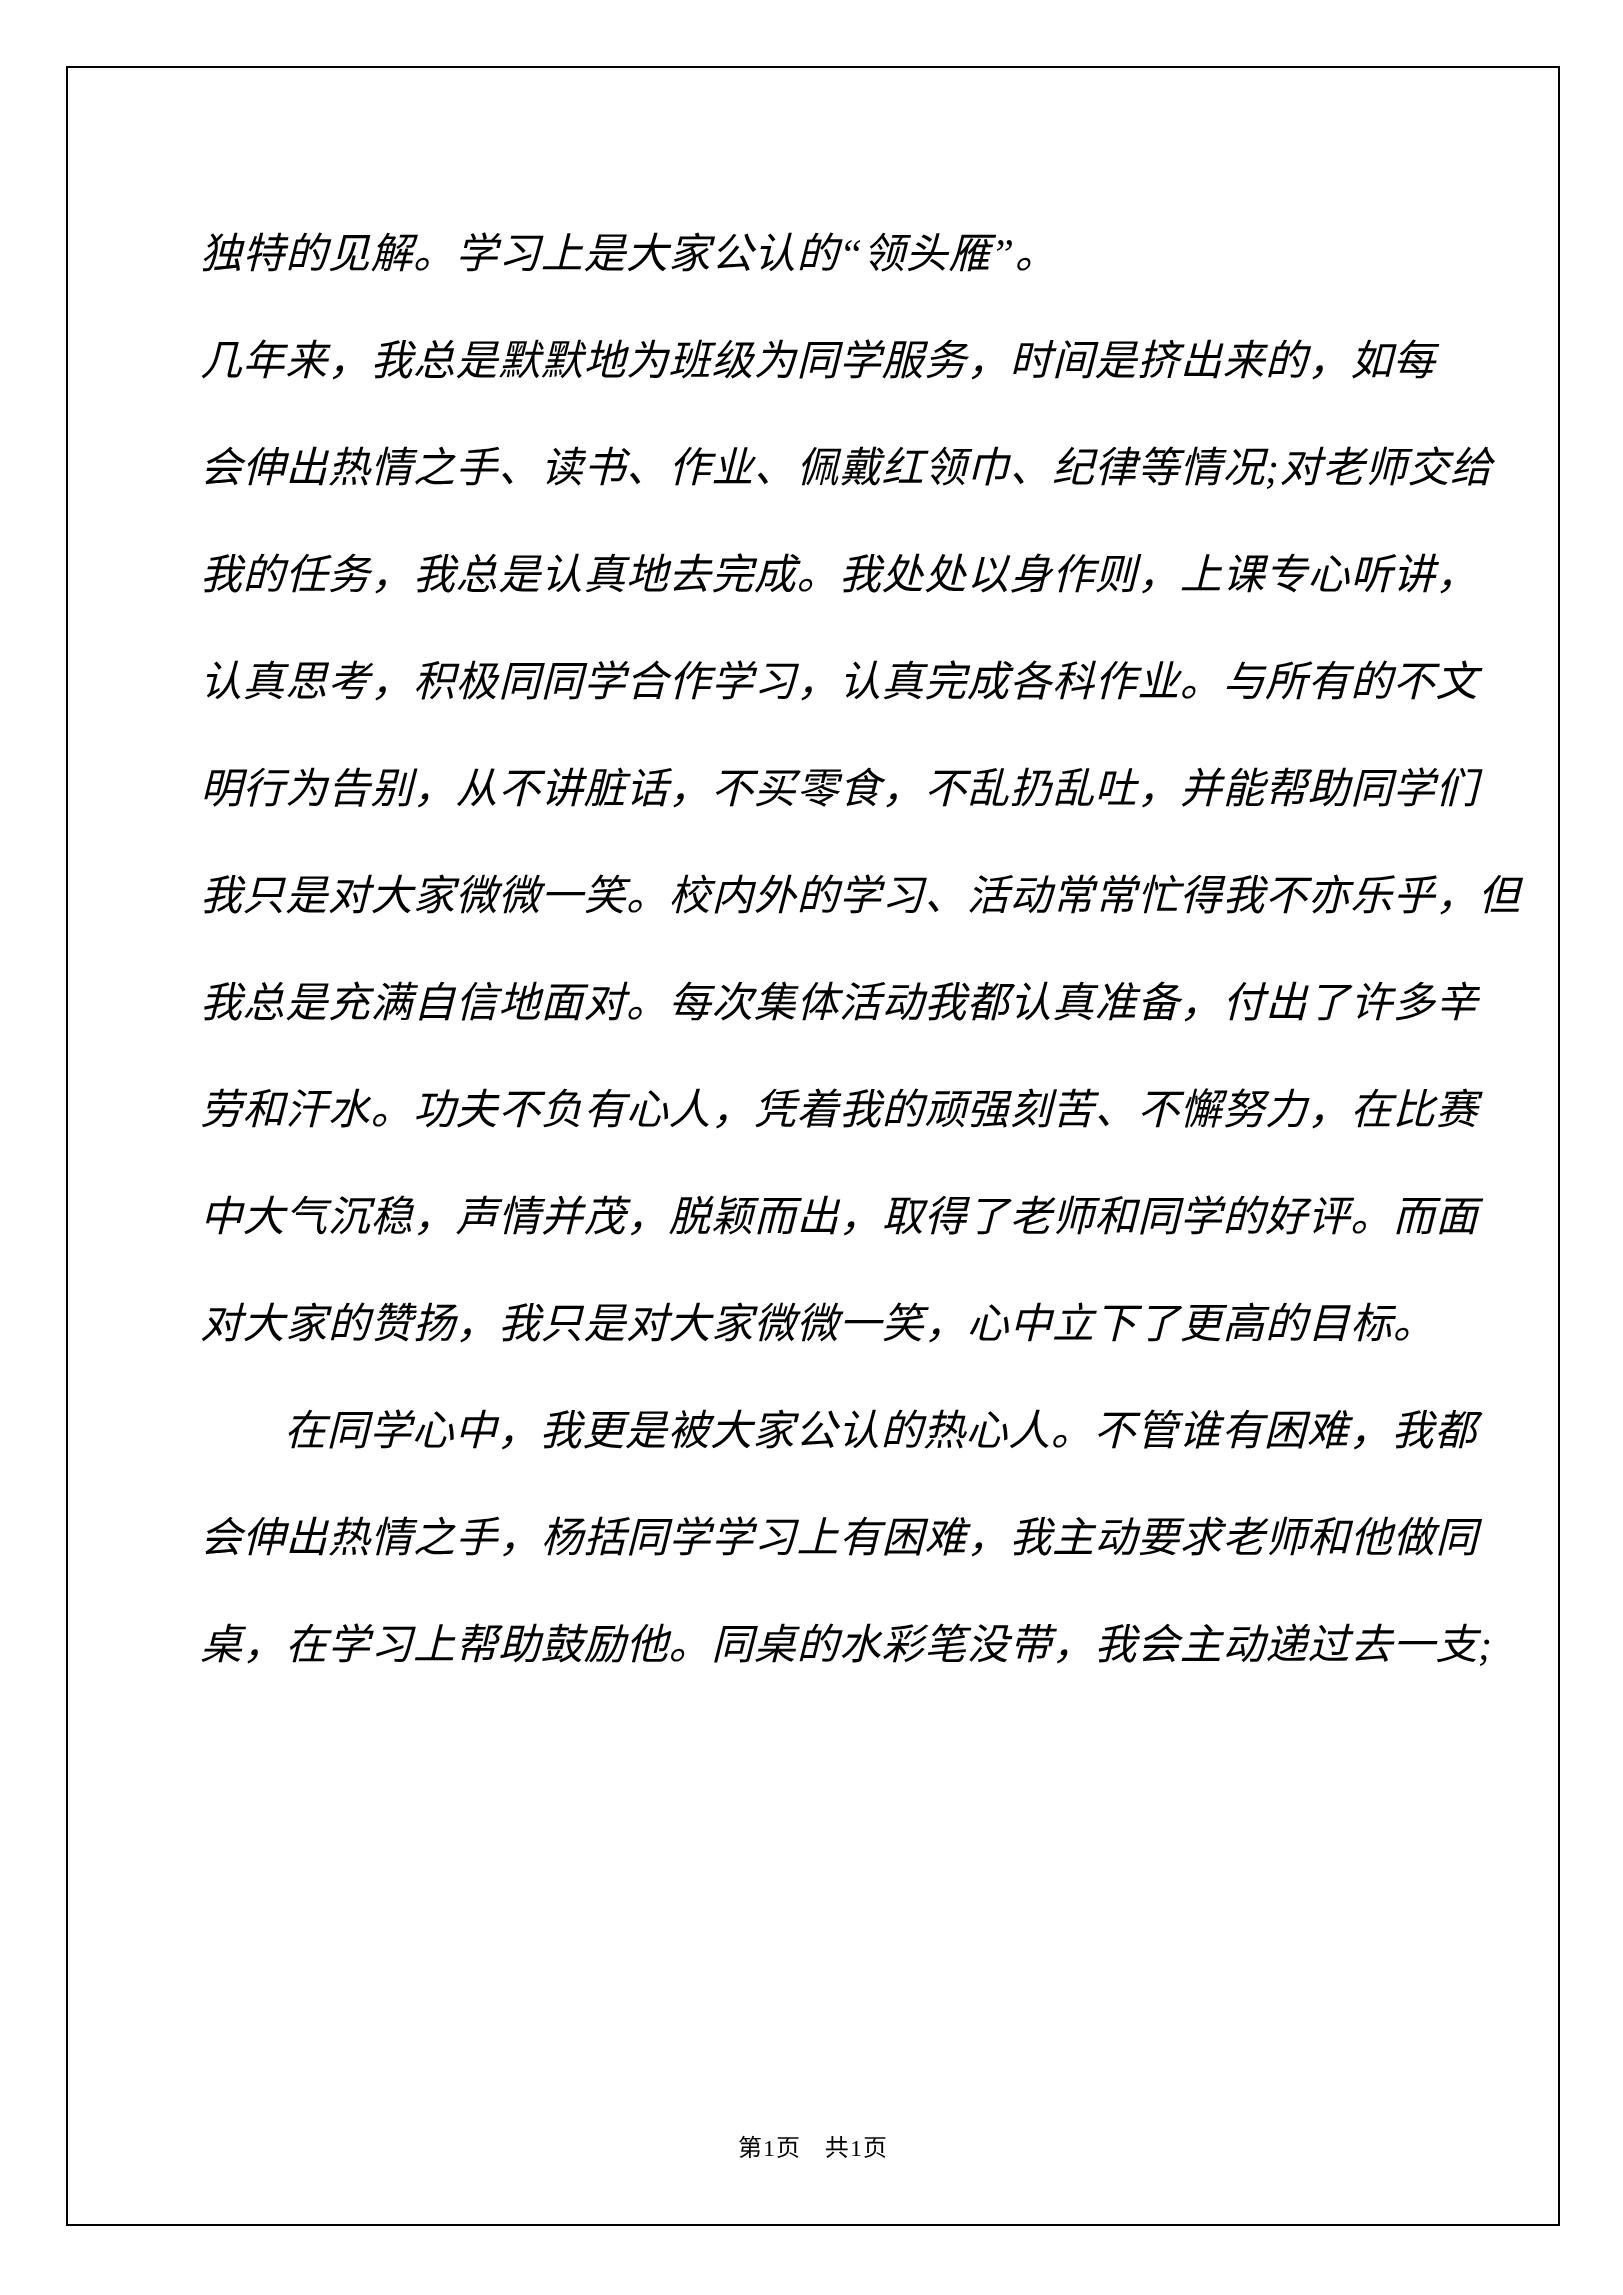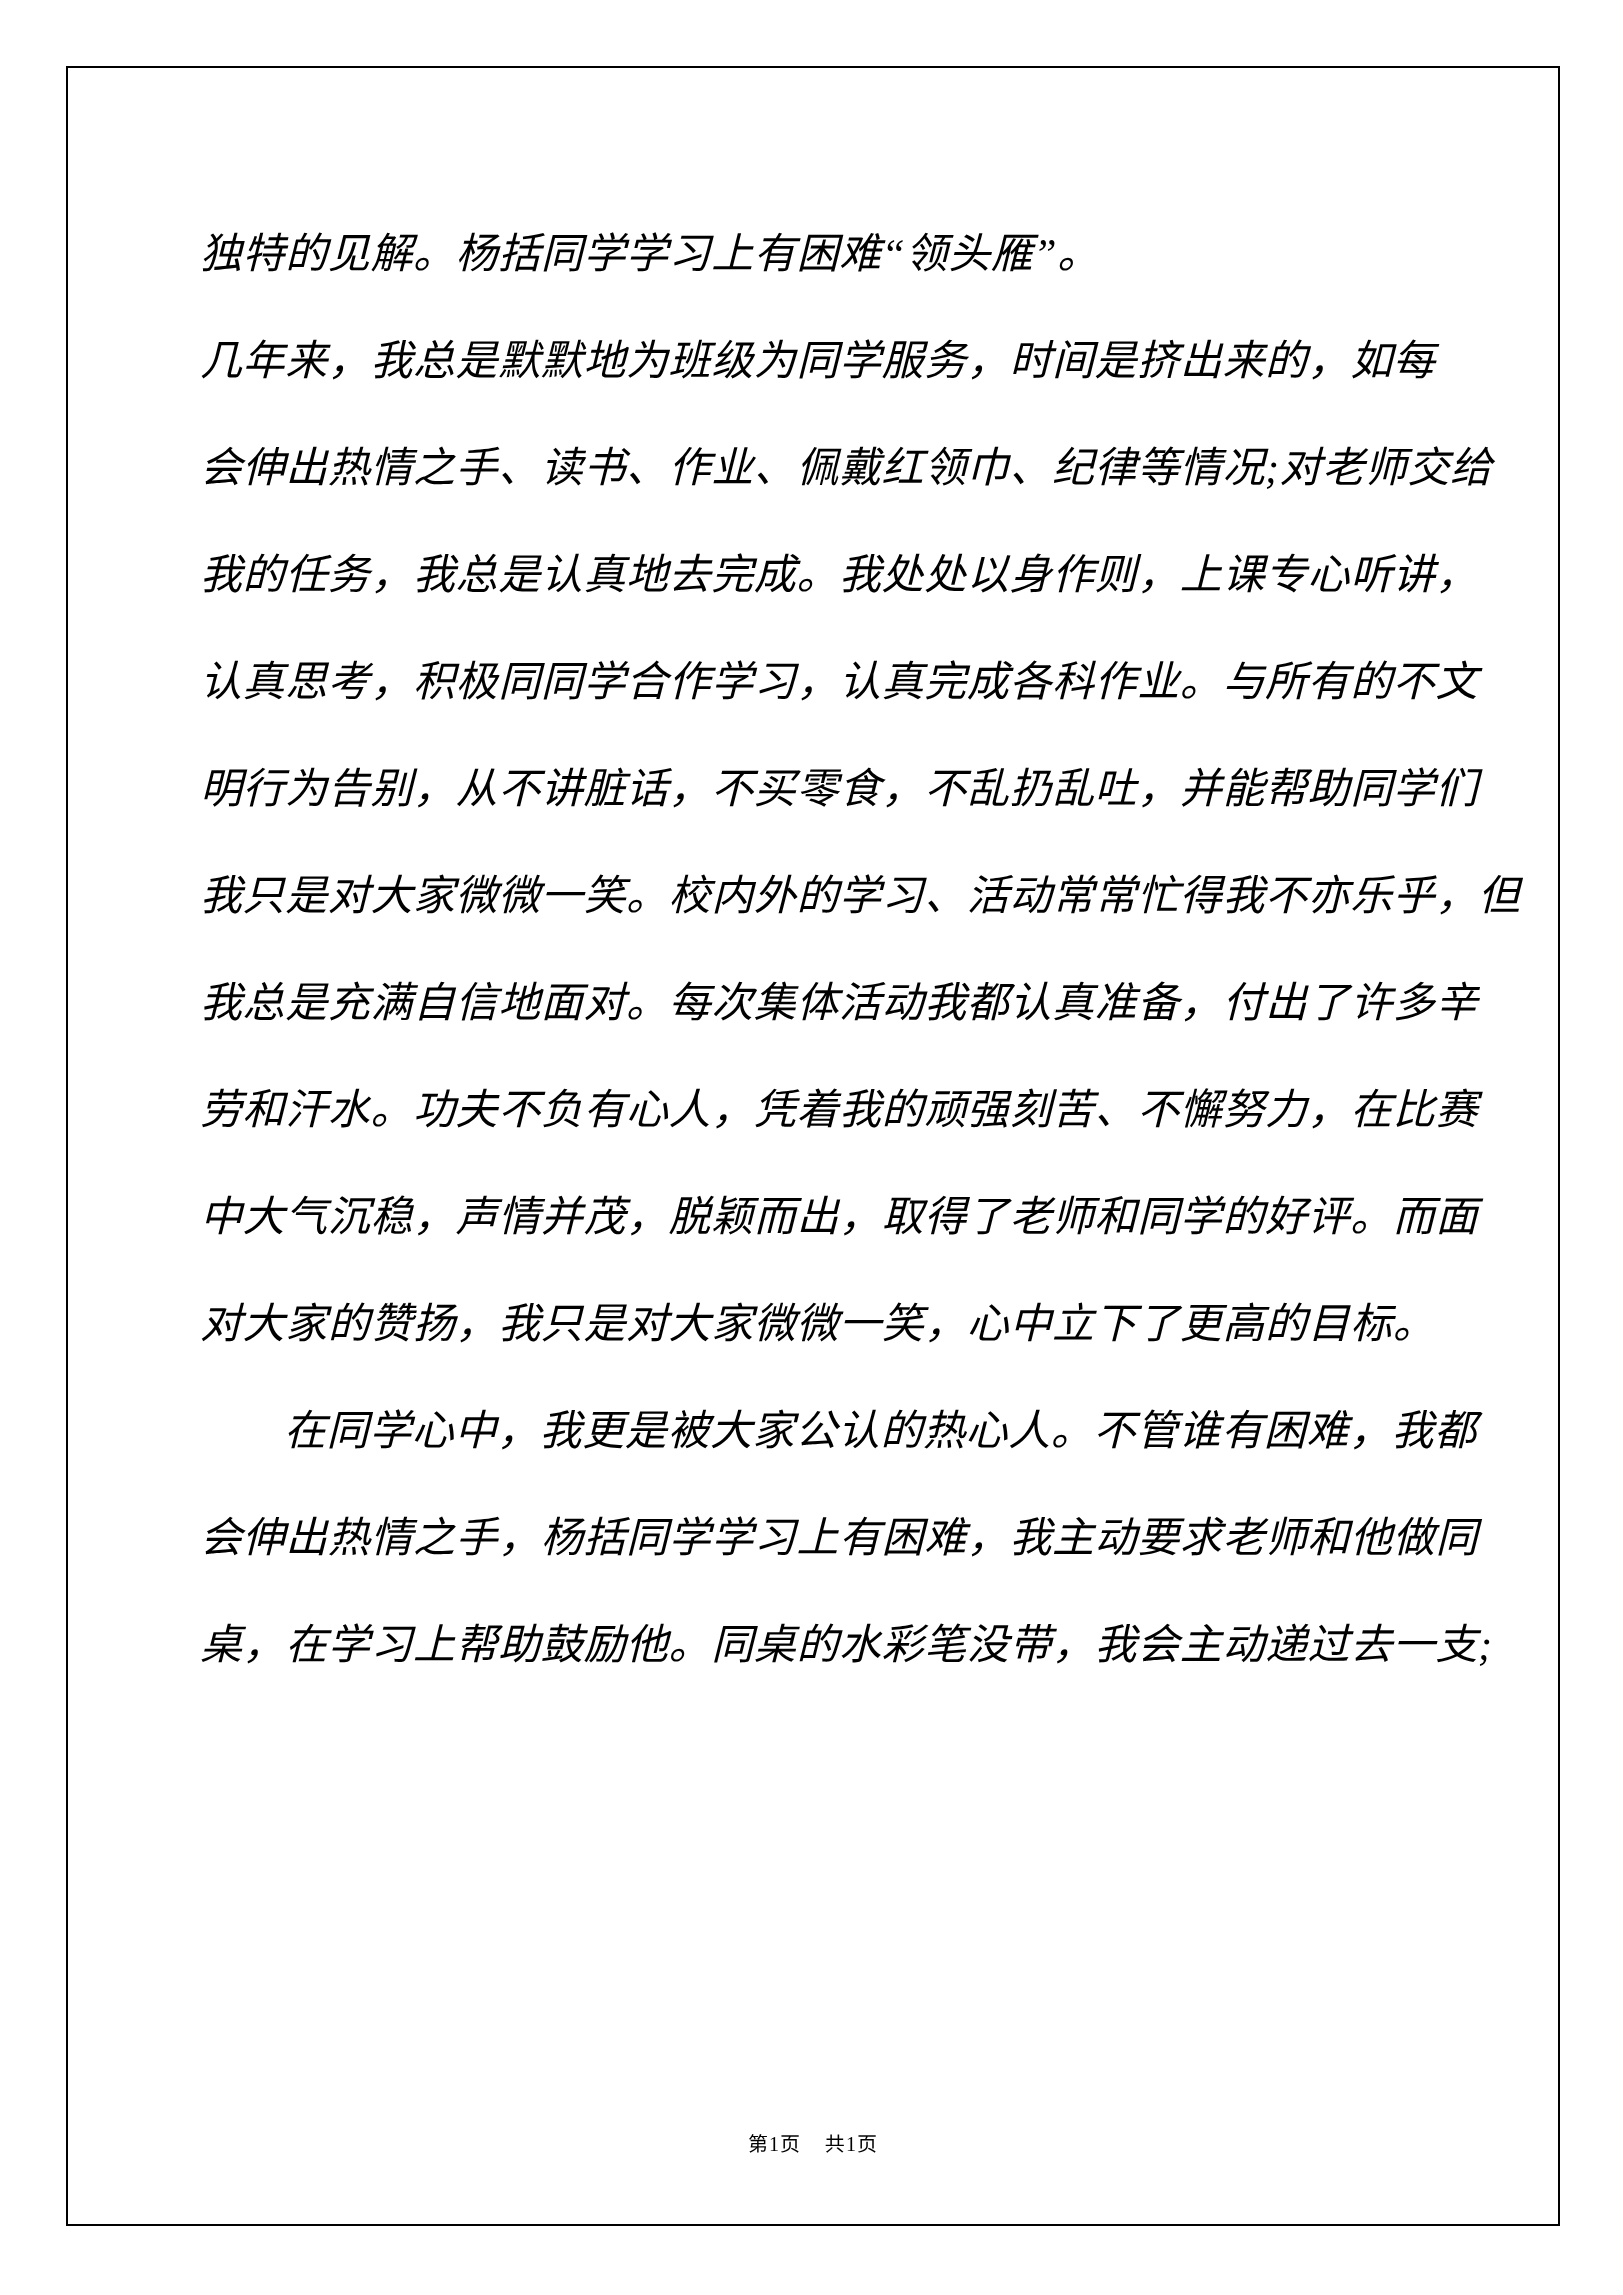--- a/index.html
+++ b/index.html
@@ -42,38 +42,38 @@
   }
   .line.indent {
     padding-left: 84px;
   }
   .footer {
     position: absolute;
     left: 66px;
     top: 2128px;
     width: 1494px;
     text-align: center;
-    font-size: 20px;
+    font-size: 24px;
     font-style: normal;
     letter-spacing: 1.1px;
     color: #000;
   }
   .footer .total {
     margin-left: 23.6px;
   }
 </style>
 </head>
 <body>
 
 <div class="page">
   <div class="frame"></div>
 
   <div class="content">
 
-  <div class="line">独特的见解。杨括同学学习上有困难“领头雁”。</div>
+  <div class="line">独特的见解。学习上是大家公认的“领头雁”。</div>
       <div class="line">几年来，我总是默默地为班级为同学服务，时间是挤出来的，如每</div>
       <div class="line">会伸出热情之手、读书、作业、佩戴红领巾、纪律等情况;对老师交给</div>
       <div class="line">我的任务，我总是认真地去完成。我处处以身作则，上课专心听讲，</div>
       <div class="line">认真思考，积极同同学合作学习，认真完成各科作业。与所有的不文</div>
       <div class="line">明行为告别，从不讲脏话，不买零食，不乱扔乱吐，并能帮助同学们</div>
       <div class="line">我只是对大家微微一笑。校内外的学习、活动常常忙得我不亦乐乎，但</div>
       <div class="line">我总是充满自信地面对。每次集体活动我都认真准备，付出了许多辛</div>
       <div class="line">劳和汗水。功夫不负有心人，凭着我的顽强刻苦、不懈努力，在比赛</div>
       <div class="line">中大气沉稳，声情并茂，脱颖而出，取得了老师和同学的好评。而面</div>
       <div class="line">对大家的赞扬，我只是对大家微微一笑，心中立下了更高的目标。</div>

